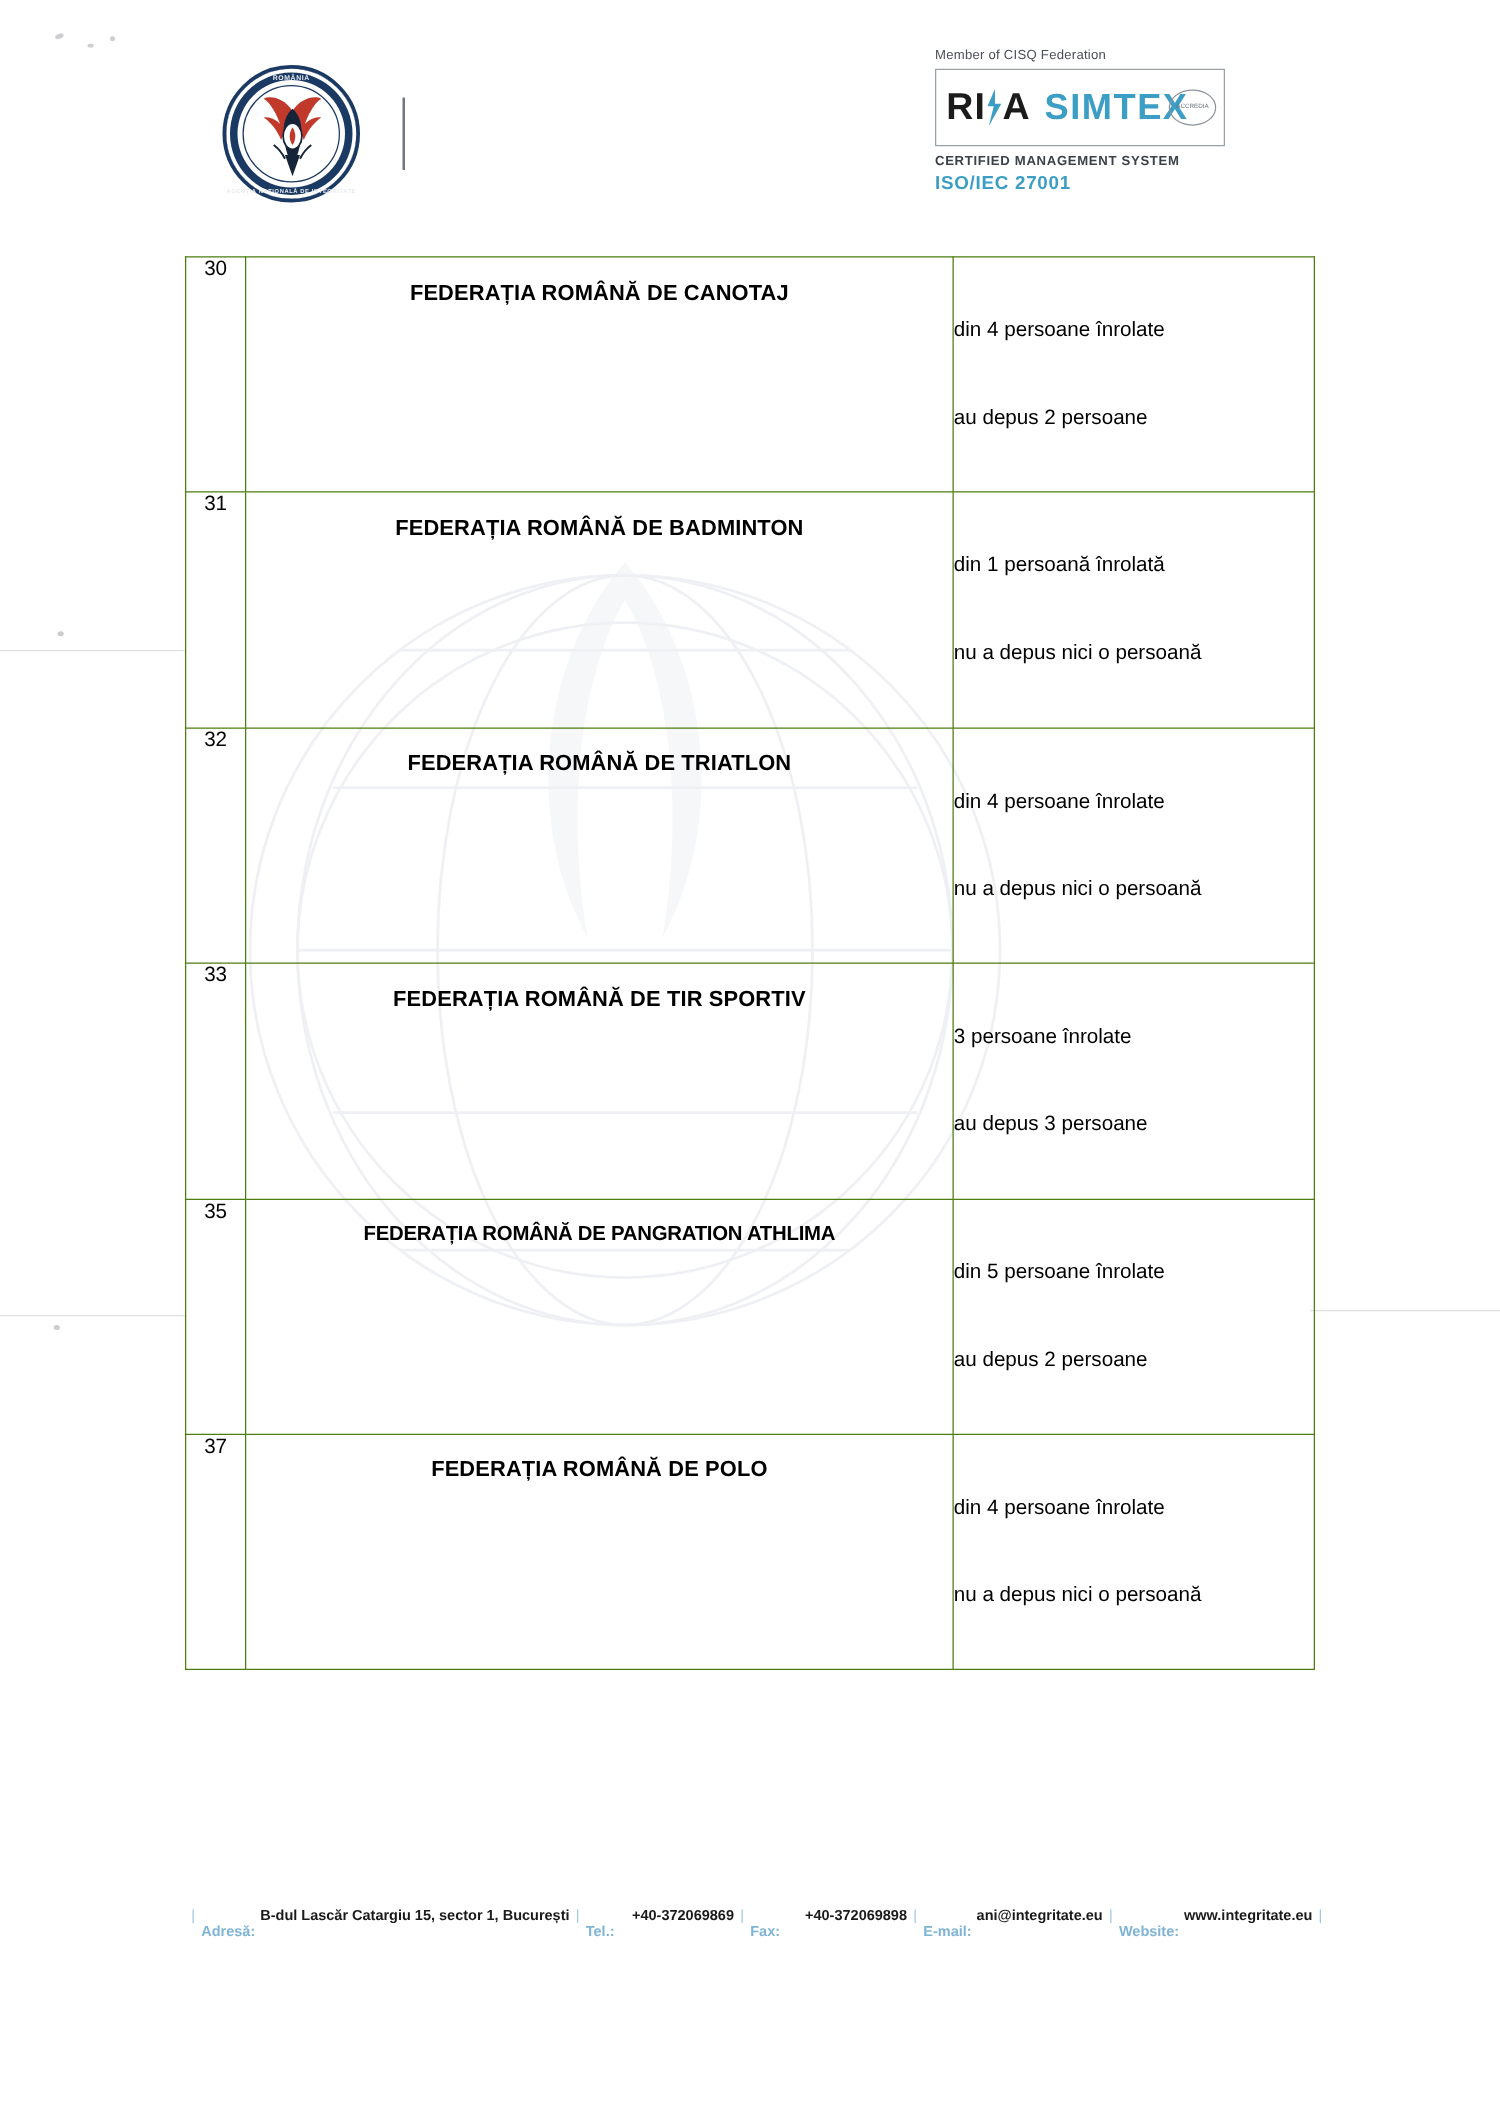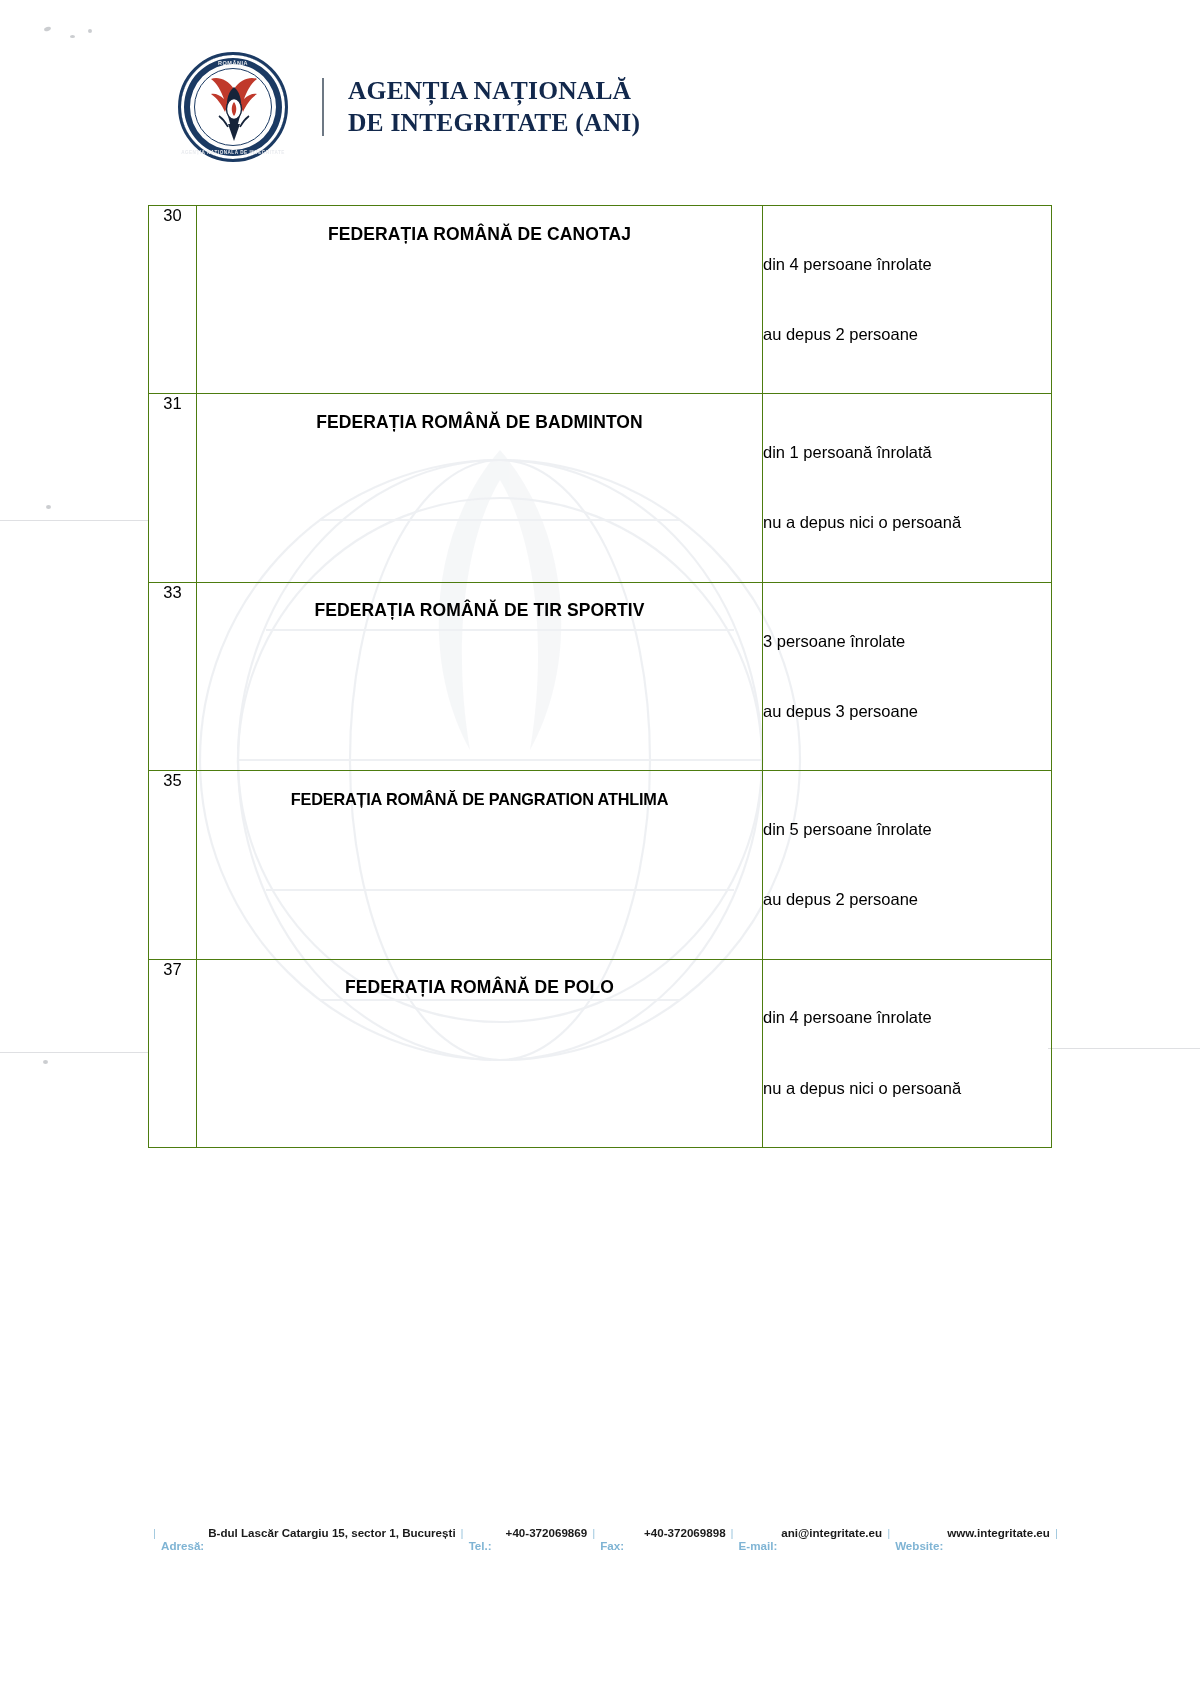--- a/index.html
+++ b/index.html
@@ -279,26 +279,40 @@
           <path d="M39 33 C42 37 42 43 39 47 C36 43 36 37 39 33 Z" fill="#c0392b"></path>
           <path d="M33 55 L39 72 L45 55 Z" fill="#16243a"></path>
           <path d="M24 47 C28 50 31 54 33 58" stroke="#16243a" stroke-width="1.6" fill="none"></path>
           <path d="M54 47 C50 50 47 54 45 58" stroke="#16243a" stroke-width="1.6" fill="none"></path>
         </svg>
       </div>
     </div>
 
     <div class="divider-bar"></div>
 
-    <div class="agency-name">
-      <div>AGENȚIA NAȚIONALĂ</div>
-      <div>DE INTEGRITATE (ANI)</div>
+  </div>
+
+  <div class="cert">
+    <div class="cert-member">Member of CISQ Federation</div>
+    <div class="cert-box">
+      <span class="cert-rina">
+        <span>RI</span>
+        <span class="rina-bolt">
+          <svg width="15" height="30" viewBox="0 0 15 30" aria-hidden="true">
+            <path d="M8 0 L2 14 L7 14 L3 30 L13 12 L8 12 Z" fill="#3c9ec4"></path>
+          </svg>
+        </span>
+        <span>A</span>
+      </span>
+      <span class="cert-simtex">SIMTEX</span>
+      <span class="cert-oval">ACCREDIA</span>
     </div>
+    <div class="cert-cms">CERTIFIED MANAGEMENT SYSTEM</div>
+    <div class="cert-iso">ISO/IEC 27001</div>
   </div>
-
 </div>
 
 <div class="watermark">
   <svg width="640" height="900" viewBox="0 0 640 900" aria-hidden="true">
     <g fill="none" stroke="#9aa6b8" stroke-width="2.2">
       <circle cx="330" cy="430" r="300"></circle>
       <circle cx="330" cy="430" r="262"></circle>
       <ellipse cx="330" cy="430" rx="150" ry="300"></ellipse>
       <ellipse cx="330" cy="430" rx="262" ry="300"></ellipse>
       <path d="M68 430 H592"></path>
@@ -331,20 +345,30 @@
         <td class="c-num">31</td>
         <td class="c-name">
             <div class="nm">FEDERAȚIA ROMÂNĂ DE BADMINTON</div>
           </td>
         <td class="c-status">
           <span class="st-line">din 1 persoană înrolată</span>
           <span class="st-line">nu a depus nici o persoană</span>
         </td>
       </tr>
       <tr>
+        <td class="c-num">32</td>
+        <td class="c-name">
+            <div class="nm">FEDERAȚIA ROMÂNĂ DE TRIATLON</div>
+          </td>
+        <td class="c-status">
+          <span class="st-line">din 4 persoane înrolate</span>
+          <span class="st-line">nu a depus nici o persoană</span>
+        </td>
+      </tr>
+      <tr>
         <td class="c-num">33</td>
         <td class="c-name">
             <div class="nm">FEDERAȚIA ROMÂNĂ DE TIR SPORTIV</div>
           </td>
         <td class="c-status">
           <span class="st-line">3 persoane înrolate</span>
           <span class="st-line">au depus 3 persoane</span>
         </td>
       </tr>
       <tr>

